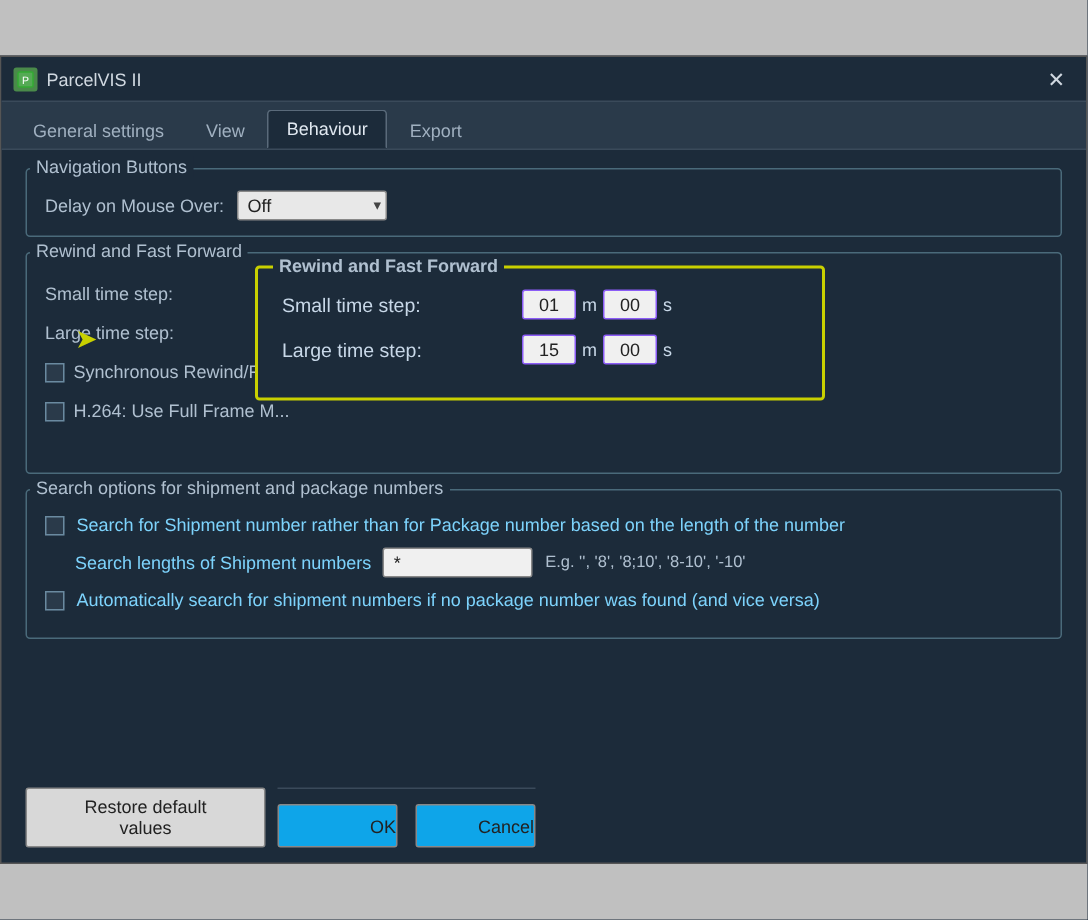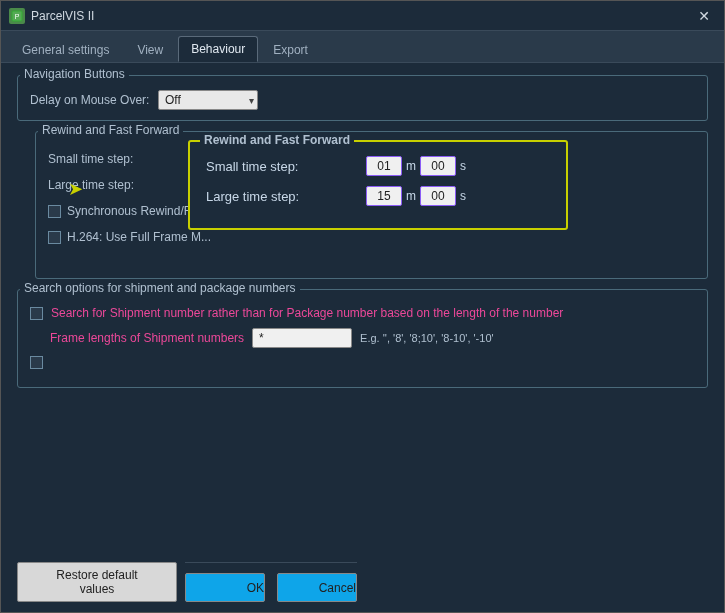--- a/index.html
+++ b/index.html
@@ -9,21 +9,21 @@
       background: #c0c0c0;
       display: flex;
       justify-content: center;
       align-items: center;
       width: 725px;
       height: 613px;
       overflow: hidden;
     }
     .window {
       width: 725px;
-      height: 613px;
+      height: 539px;
       background: #1c2b3a;
       border: 1px solid #555;
       display: flex;
       flex-direction: column;
       position: relative;
     }
     .title-bar {
       background: #1c2b3a;
       height: 30px;
       display: flex;
@@ -142,21 +142,20 @@
       top: 50%;
       transform: translateY(-50%);
       pointer-events: none;
       color: #444;
       font-size: 10px;
     }
     
     .rewind-section {
       padding-top: 16px;
       position: relative;
-      margin-left: 18px;
     }
     
     .old-content {
       color: #b0c0d0;
       font-size: 12px;
       line-height: 22px;
     }
     .old-row {
       display: flex;
       align-items: center;
@@ -234,21 +233,21 @@
     .search-section {
       padding-top: 16px;
     }
     .search-row {
       display: flex;
       align-items: center;
       gap: 8px;
       margin-bottom: 8px;
     }
     .search-text {
-      color: #ec4899;
+      color: #7dd3fc;
       font-size: 12px;
     }
     .lengths-row {
       display: flex;
       align-items: center;
       gap: 8px;
       padding-left: 20px;
       margin-bottom: 8px;
     }
     .text-input {
@@ -400,27 +399,28 @@
 
     <div class="section search-section">
       <span class="section-legend">Search options for shipment and package numbers</span>
 
       <div class="search-row">
         <div class="checkbox"></div>
         <span class="search-text">Search for Shipment number rather than for Package number based on the length of the number</span>
       </div>
 
       <div class="lengths-row">
-        <span class="search-text">Frame lengths of Shipment numbers</span>
+        <span class="search-text">Search lengths of Shipment numbers</span>
         <input class="text-input" type="text" value="*" style="">
         <span class="hint-text">E.g. '', '8', '8;10', '8-10', '-10'</span>
       </div>
 
       <div class="search-row">
         <div class="checkbox"></div>
+        <span class="search-text">Automatically search for shipment numbers if no package number was found (and vice versa)</span>
       </div>
     </div>
 
     <div class="spacer"></div>
   </div>
 
   <div class="bottom-area">
     <button class="restore-btn">Restore default values</button>
     <div class="button-row">
       <button class="dialog-btn">OK</button>

